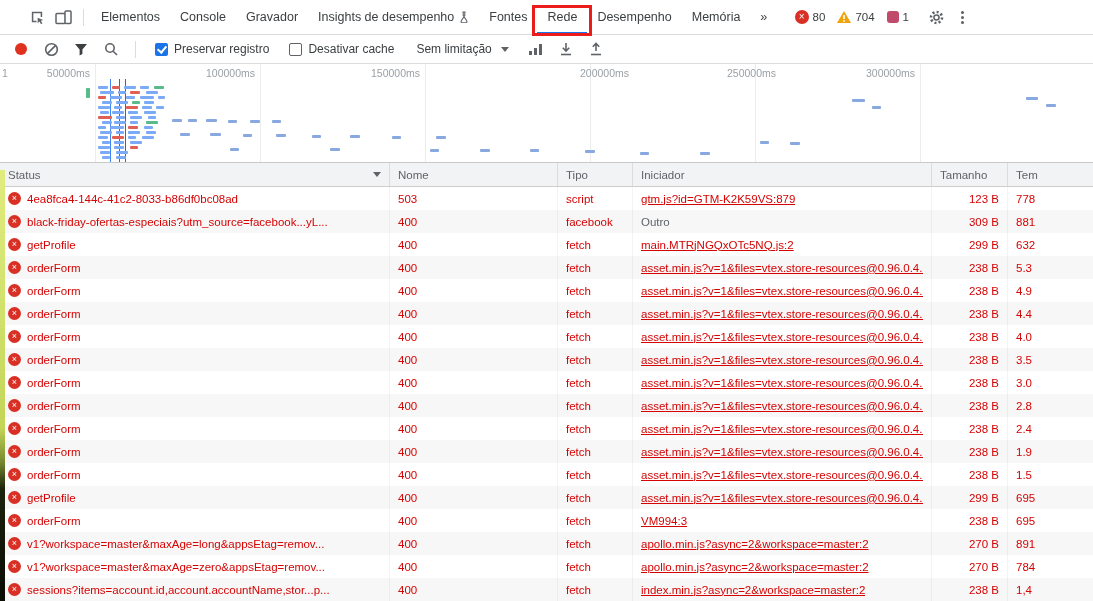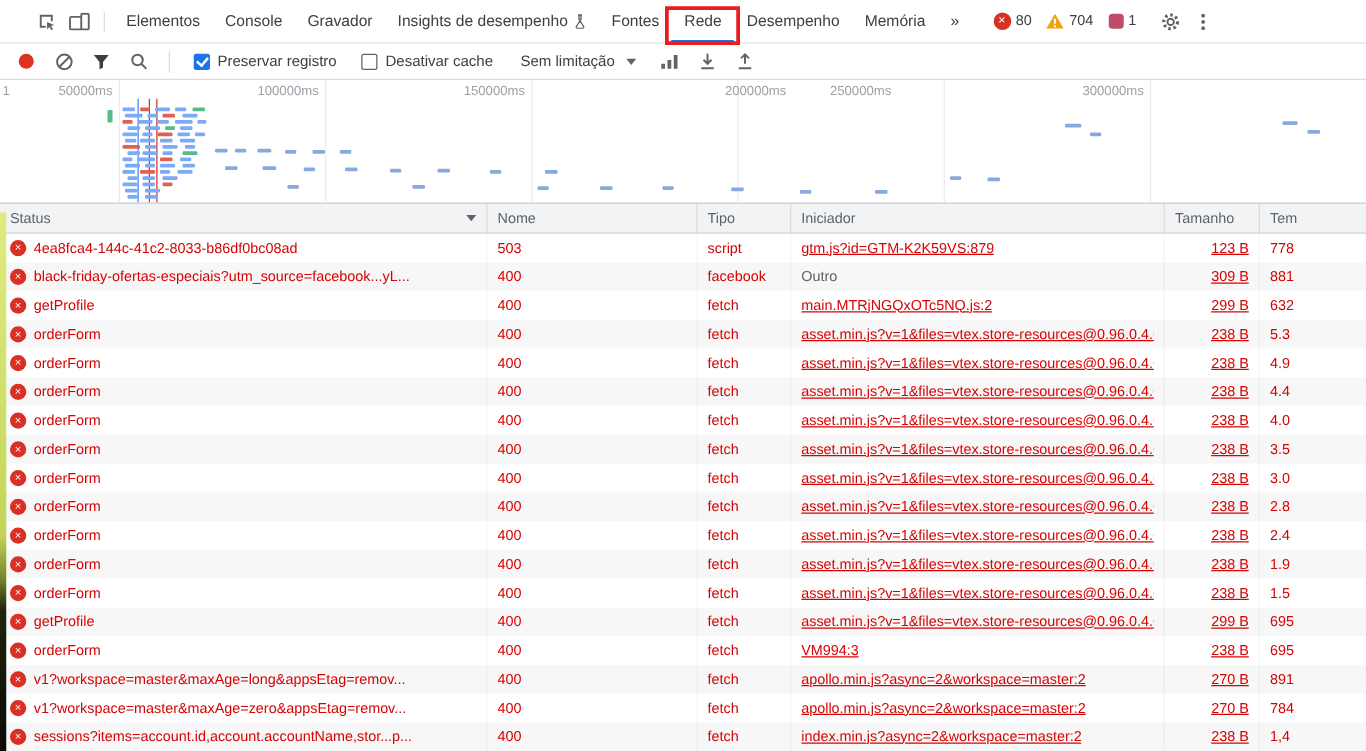--- a/index.html
+++ b/index.html
@@ -64,21 +64,21 @@
   .trow.alt{background:#f7f7f7;}
   .cell{padding:0 8px;display:flex;align-items:center;overflow:hidden;white-space:nowrap;
         border-right:1px solid rgba(0,0,0,0.045);}
   .cell:last-child{border-right:none;}
   .c-name{gap:6px;}
   .err-dot{flex:0 0 auto;width:13px;height:13px;border-radius:50%;background:#d93025;color:#fff;
            font-size:9px;display:flex;align-items:center;justify-content:center;line-height:1;}
   .nm{overflow:hidden;white-space:nowrap;}
   .init-link{text-decoration:underline;overflow:hidden;white-space:nowrap;cursor:pointer;}
   .init-plain{color:#5f6368;}
-  .c-size{justify-content:flex-end;text-decoration:underline;}
+  .c-size{justify-content:flex-end;}
   .c-time{justify-content:flex-start;}
 
   
   .left-sliver{position:absolute;left:0;top:170px;width:5px;height:431px;z-index:9;
      background:linear-gradient(180deg,#e0ec7e 0%,#cfe06b 35%,#c3d557 60%,#74862c 68%,#1c230c 74%,#0a0c05 100%);}
 </style>
 </head>
 <body>
 
 <div class="devtools" style="--err: #d60303; --ann: #ea1c1c; --blue: #1a73e8; --gray: #5f6368;">
@@ -227,21 +227,21 @@
     <span class="tl-partial">1</span>
   <div class="tl-grid" style="left: 95px;"></div>
       <div class="tl-label" style="left: 95px;">50000ms</div>
       <div class="tl-grid" style="left: 260px;"></div>
       <div class="tl-label" style="left: 260px;">100000ms</div>
       <div class="tl-grid" style="left: 425px;"></div>
       <div class="tl-label" style="left: 425px;">150000ms</div>
       <div class="tl-grid" style="left: 590px;"></div>
       <div class="tl-label" style="left: 590px; margin-left: 44px;">200000ms</div>
       <div class="tl-grid" style="left: 755px;"></div>
-      <div class="tl-label" style="left: 718px;">250000ms</div>
+      <div class="tl-label" style="left: 781px;">250000ms</div>
       <div class="tl-grid" style="left: 920px;"></div>
       <div class="tl-label" style="left: 920px;">300000ms</div>
       <div class="tl-vline" style="left: 110px; background: rgb(66, 133, 244);"></div>
       <div class="tl-vline" style="left: 119px; background: rgb(217, 48, 37);"></div>
       <div class="tl-vline" style="left: 125px; background: rgb(217, 48, 37);"></div>
       <div class="tl-dash" style="left: 98px; top: 22px; width: 10px; background: rgb(123, 170, 247);"></div>
       <div class="tl-dash" style="left: 112px; top: 22px; width: 8px; background: rgb(224, 96, 85);"></div>
       <div class="tl-dash" style="left: 124px; top: 22px; width: 12px; background: rgb(123, 170, 247);"></div>
       <div class="tl-dash" style="left: 140px; top: 22px; width: 9px; background: rgb(123, 170, 247);"></div>
       <div class="tl-dash" style="left: 154px; top: 22px; width: 10px; background: rgb(87, 187, 138);"></div>

